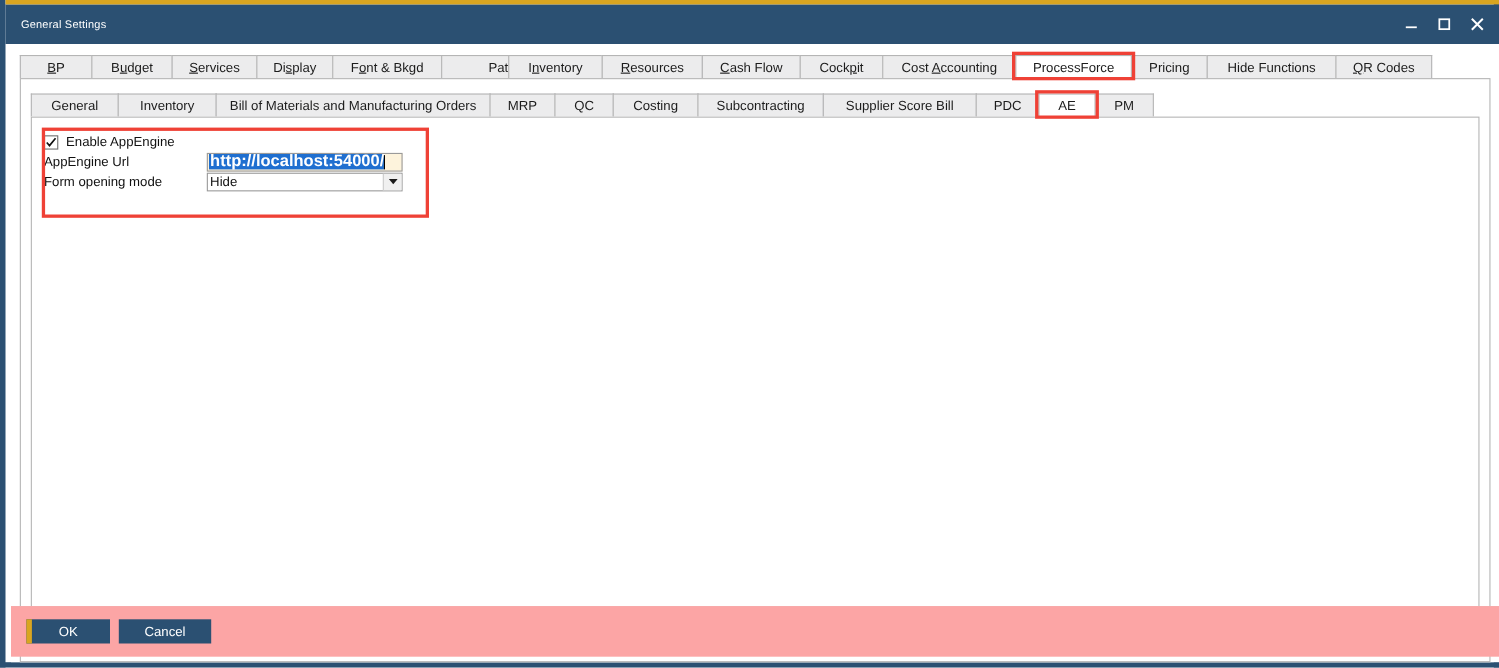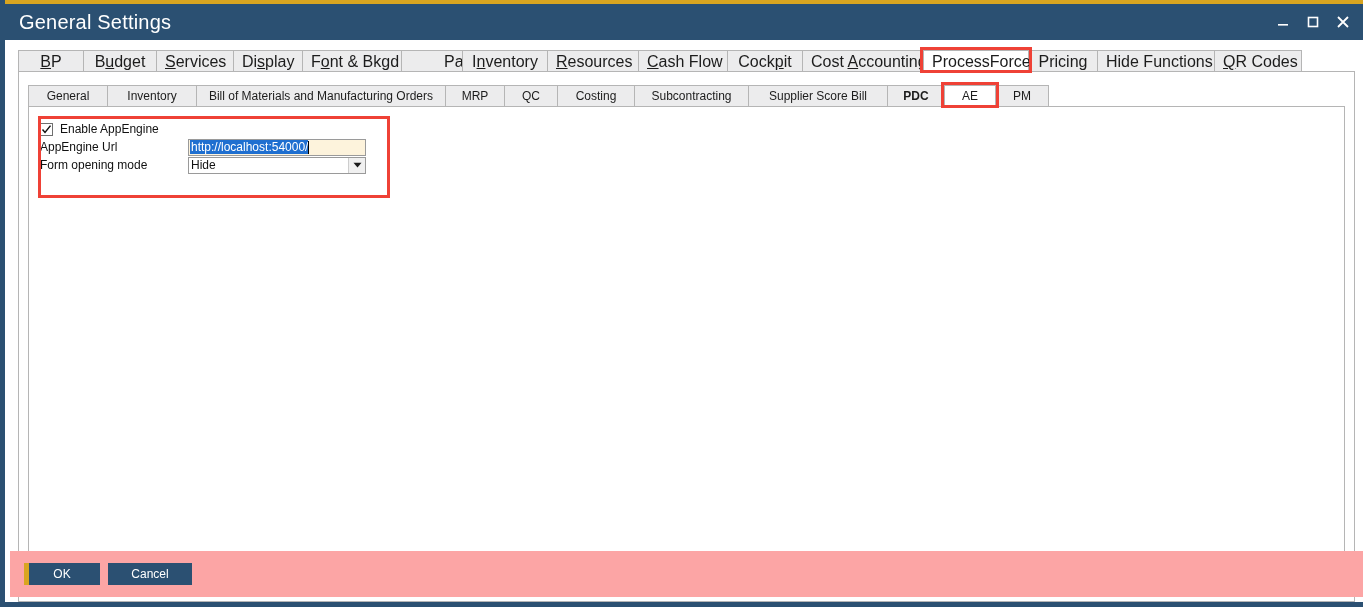--- a/index.html
+++ b/index.html
@@ -49,21 +49,21 @@
     width: 1363px;
     height: 36px;
     background: #2b5072;
     display: flex;
     align-items: center;
     z-index: 15;
   }
   #title-text {
     margin-left: 14px;
     color: #ffffff;
-    font-size: 20px;
+    font-size: 10px;
     letter-spacing: 0.2px;
     white-space: nowrap;
   }
   #window-controls {
     margin-left: auto;
     display: flex;
     align-items: center;
     height: 36px;
     padding-right: 10px;
   }
@@ -102,21 +102,21 @@
   .otab {
     height: 21px;
     line-height: 21px;
     box-sizing: border-box;
     background: #ececed;
     border: 1px solid #b5b5b5;
     border-bottom: none;
     margin-right: -1px;
     padding: 0 8px;
     text-align: center;
-    font-size: 16px;
+    font-size: 12px;
     color: #1c1c1c;
     white-space: nowrap;
     position: relative;
   }
   .otab.active {
     background: #ffffff;
     border-color: #b5b5b5;
     z-index: 3;
   }
   .otab .acc { text-decoration: underline; }
@@ -239,24 +239,25 @@
     border: 1px solid #9a9a9a;
     background: #fdf3dc;
     display: flex;
     align-items: center;
     padding: 0 1px;
     overflow: hidden;
   }
   #url-value {
     background: #1f6fd0;
     color: #ffffff;
-    font-size: 12px;
+    font-size: 15px;
     line-height: 14px;
     padding: 0 0 0 1px;
     white-space: nowrap;
+    font-weight: bold;
   }
   .caret {
     width: 1px;
     height: 13px;
     background: #000000;
     flex: none;
   }
 
   .select-field {
     width: 178px;
@@ -380,21 +381,21 @@
 
       <div id="inner-tabstrip">
           <div class="itab" style="width: 80px;"><span>General</span></div>
           <div class="itab" style="width: 90px;"><span>Inventory</span></div>
           <div class="itab" style="width: 250px;"><span>Bill of Materials and Manufacturing Orders</span></div>
           <div class="itab" style="width: 60px;"><span>MRP</span></div>
           <div class="itab" style="width: 54px;"><span>QC</span></div>
           <div class="itab" style="width: 78px;"><span>Costing</span></div>
           <div class="itab" style="width: 115px;"><span>Subcontracting</span></div>
           <div class="itab" style="width: 140px;"><span>Supplier Score Bill</span></div>
-          <div class="itab" style="width: 58px; font-weight: bold;"><span>PDC</span></div>
+          <div class="itab" style="width: 58px;"><span>PDC</span></div>
           <div class="itab active" style="width: 52px;"><span>AE</span></div>
           <div class="itab" style="width: 54px;"><span>PM</span></div>
           <div class="redbox" style="left: 913px; top: 0px; width: 58px; height: 26px;"></div>
         </div>
 
       <div id="inner-panel">
 
         <div id="form-group">
 
           <div class="frow" id="row-enable">

